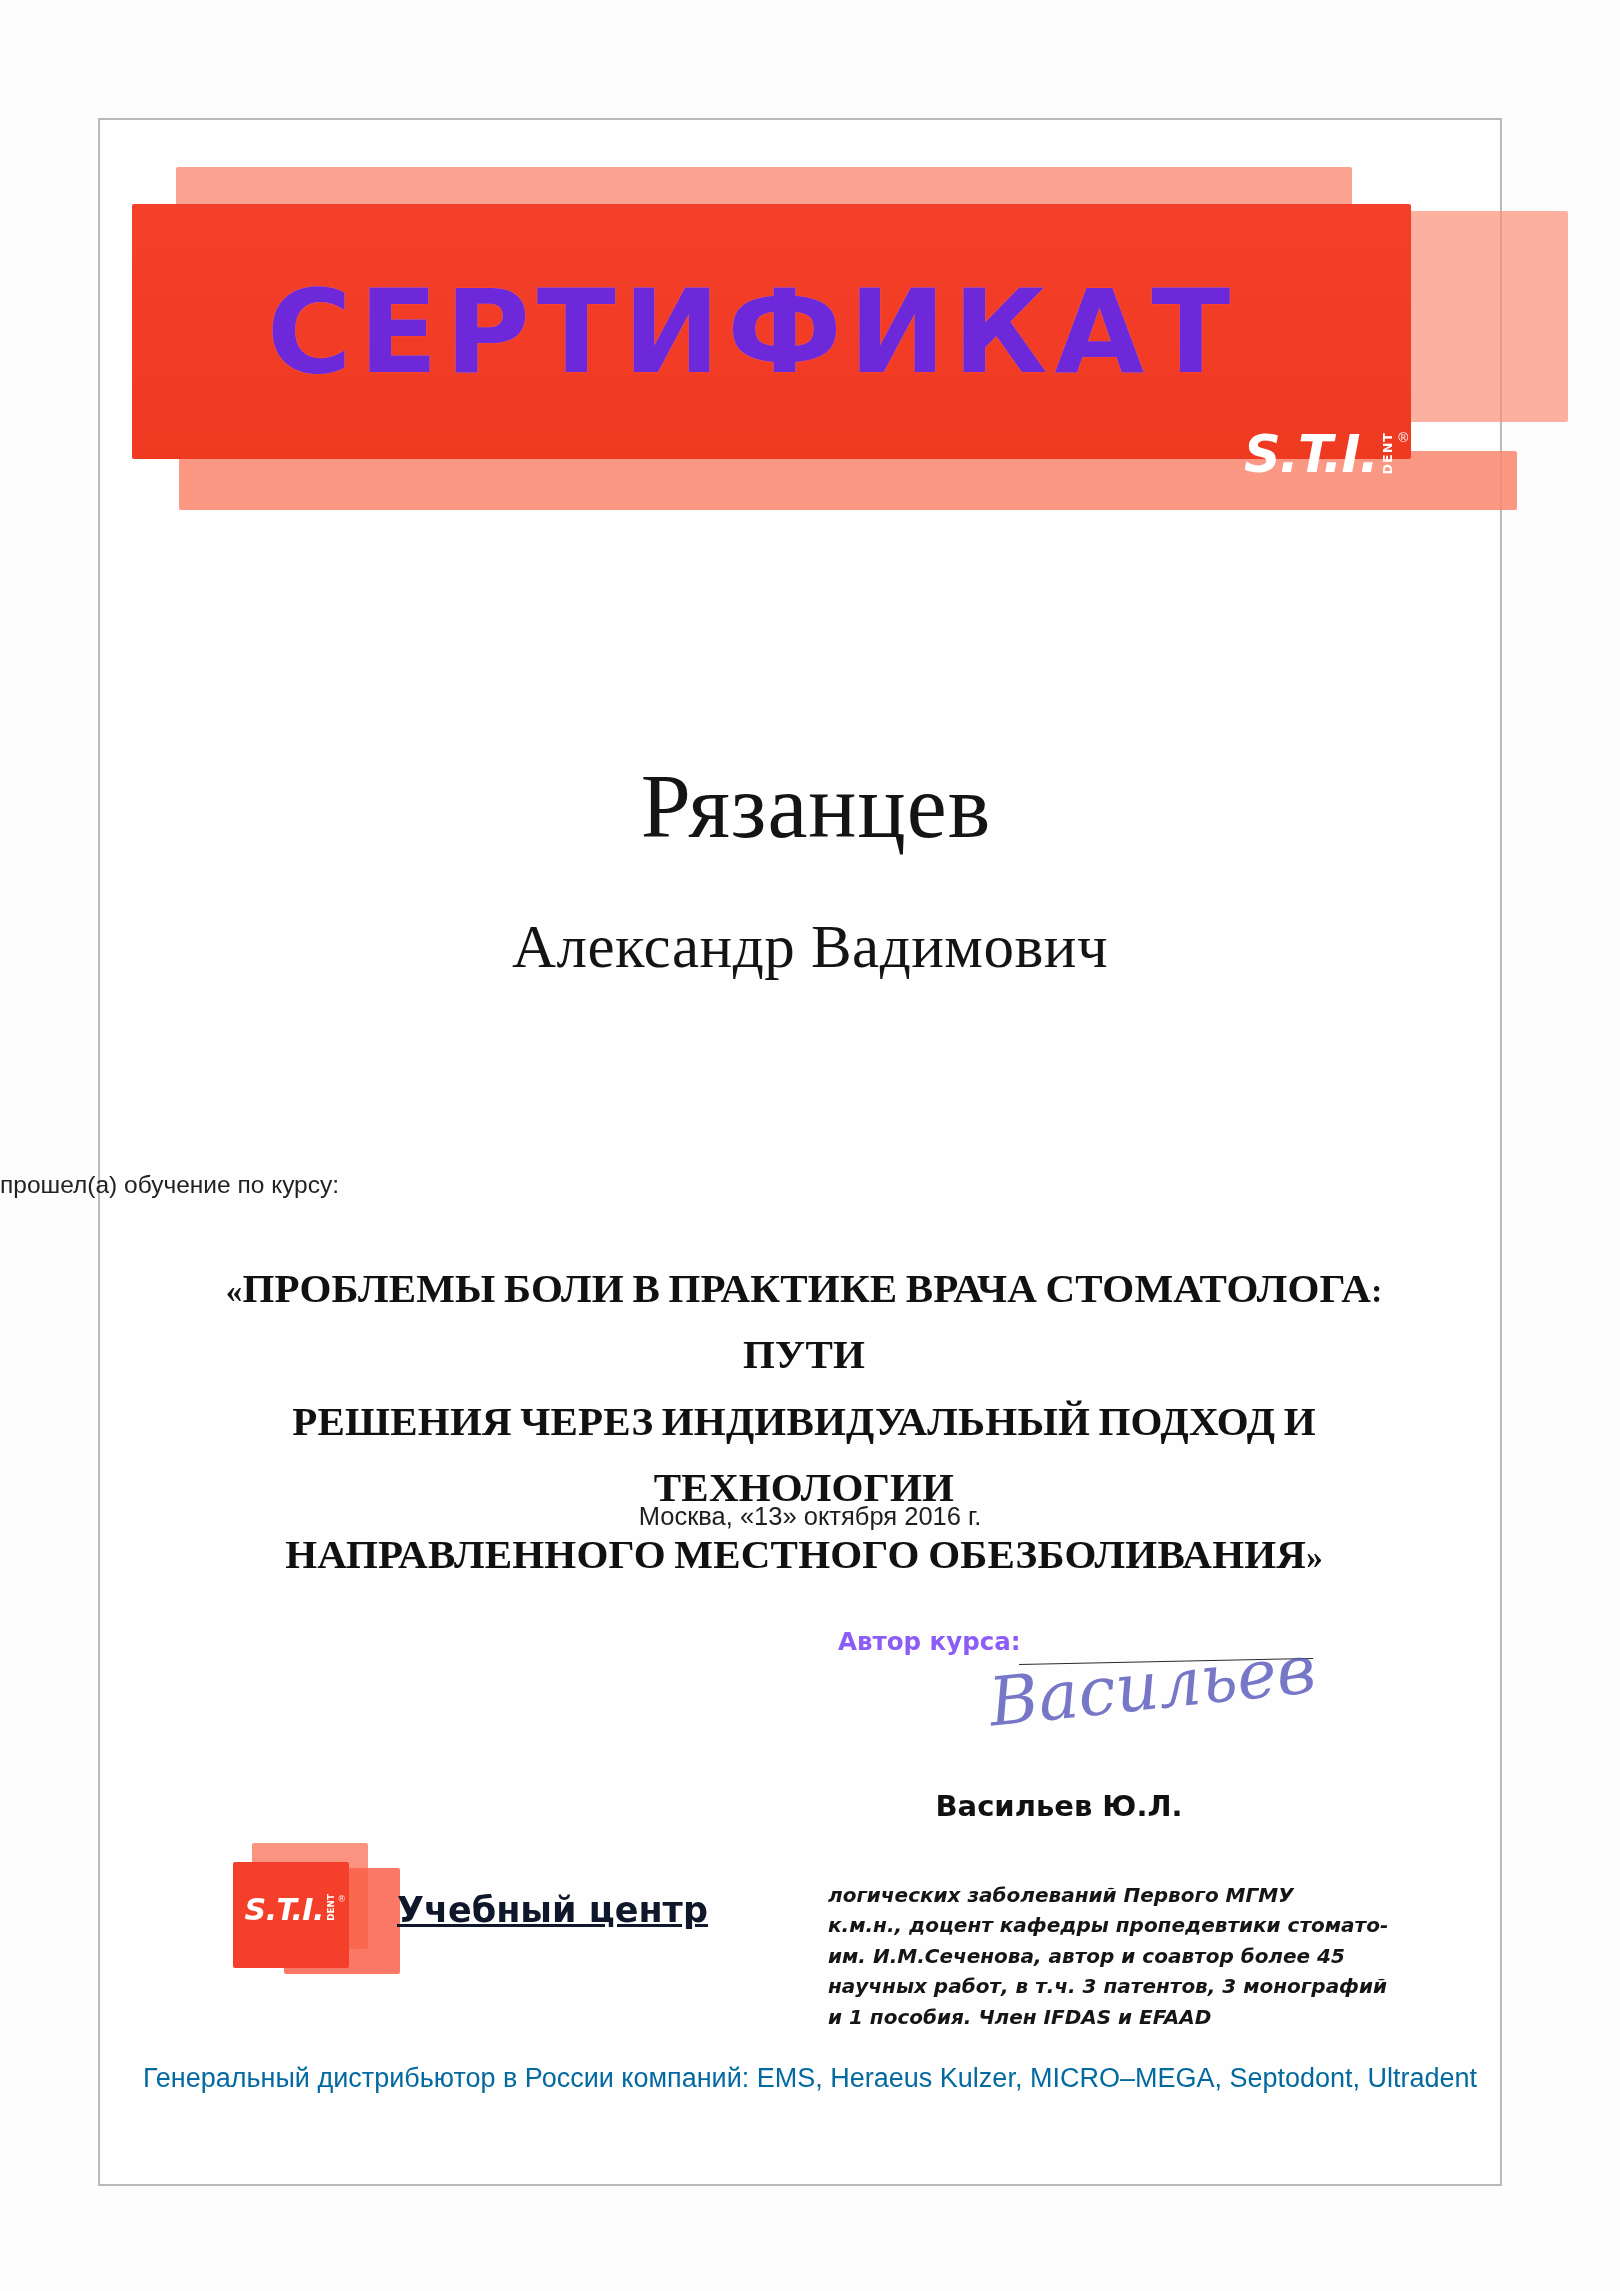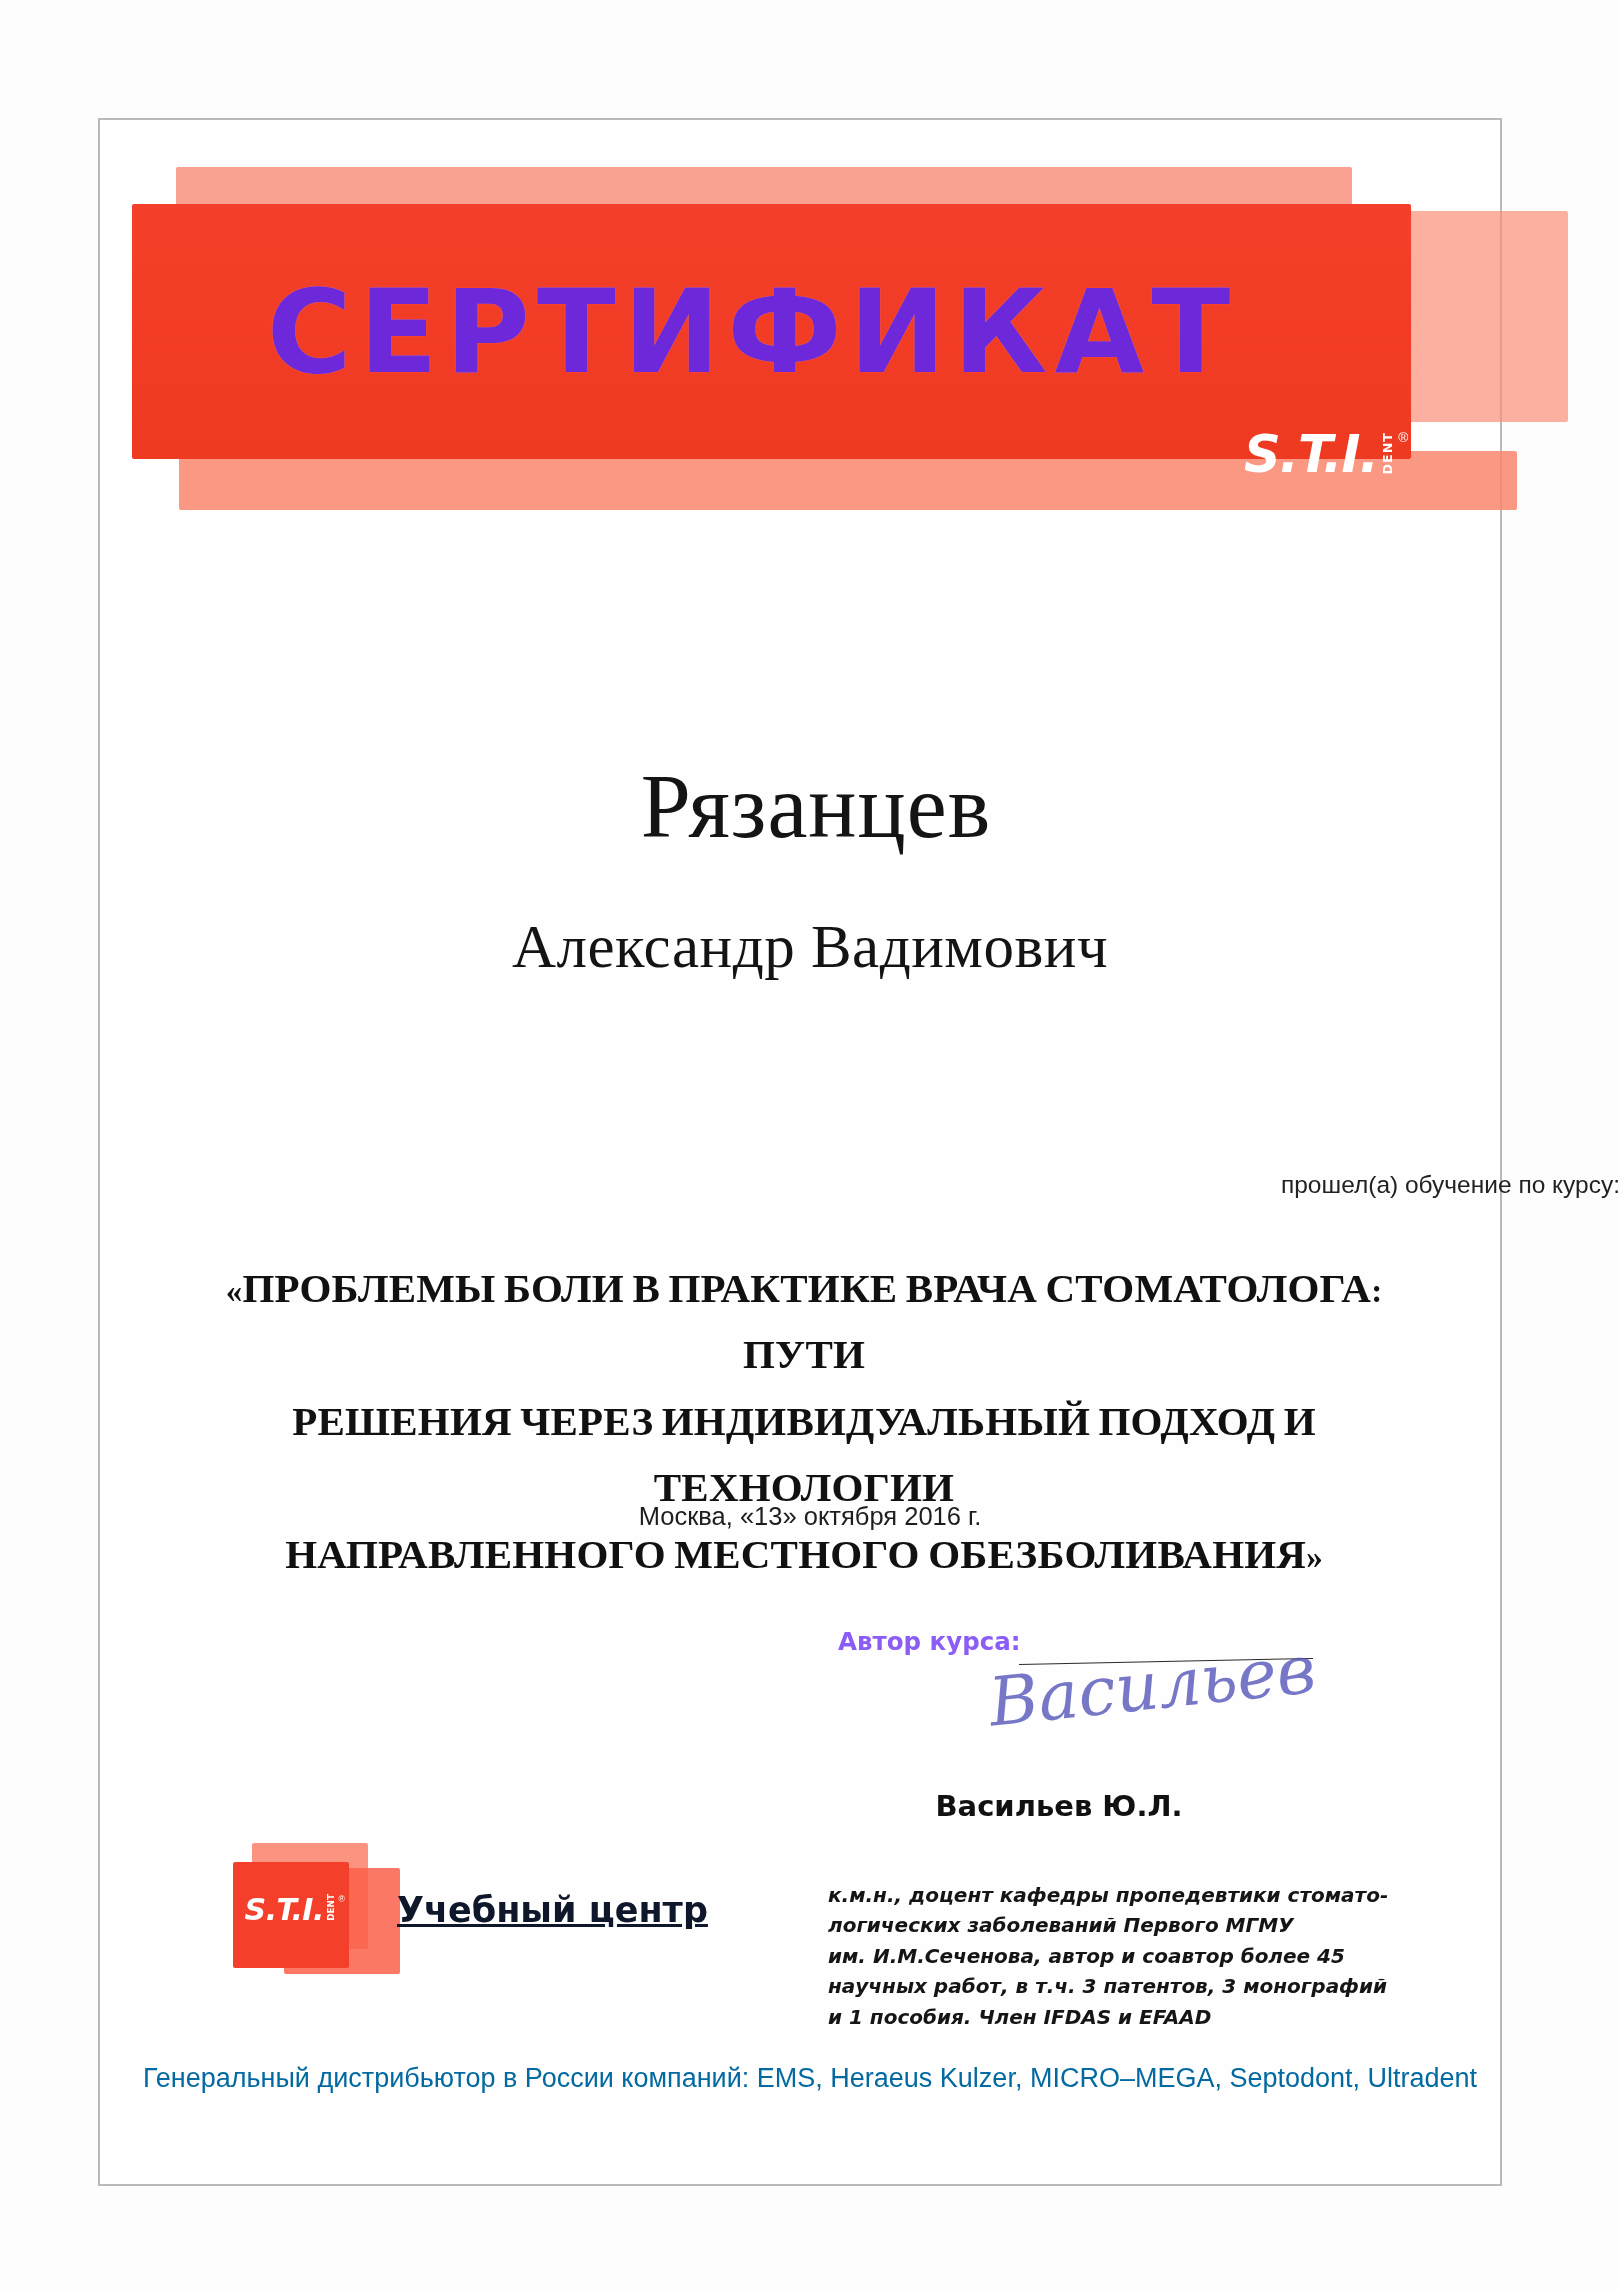--- a/index.html
+++ b/index.html
@@ -157,21 +157,21 @@
     font-size: 61px;
     color: #141414;
     letter-spacing: 0.5px;
   }
 
   .course-intro {
     position: absolute;
     left: 0;
     right: 0;
     top: 1171px;
-    text-align: right;
+    text-align: left;
     font-family: "Liberation Sans", sans-serif;
     font-size: 24.5px;
     color: #222;
   }
 
   .course-title {
     position: absolute;
     left: 167px;
     width: 1274px;
     top: 1255px;
@@ -368,22 +368,22 @@
 
   <div class="author-label">Автор курса:</div>
 
   <div class="sign-line"></div>
 
   <div class="signature">Васильев</div>
 
   <div class="author-name">Васильев Ю.Л.</div>
 
   <div class="author-bio">
+    <div>логических заболеваний Первого МГМУ</div>
     <div>к.м.н., доцент кафедры пропедевтики стомато-</div>
-    <div>логических заболеваний Первого МГМУ</div>
     <div>им. И.М.Сеченова, автор и соавтор более 45</div>
     <div>научных работ, в т.ч. 3 патентов, 3 монографий</div>
     <div>и 1 пособия. Член  IFDAS и EFAAD</div>
   </div>
 
   <div class="center-logo">
     <div class="logo-sq a"></div>
     <div class="logo-sq b"></div>
     <div class="logo-sq c"></div>
     <div class="logo-sti">

